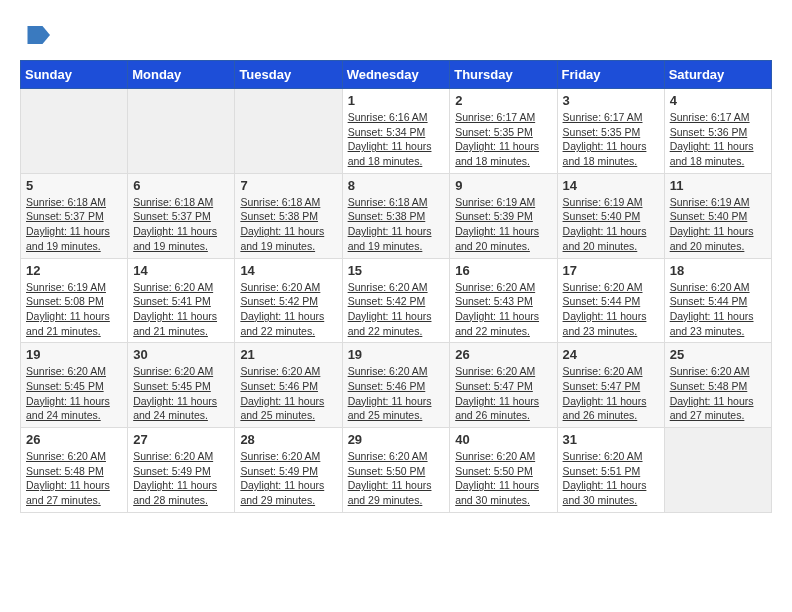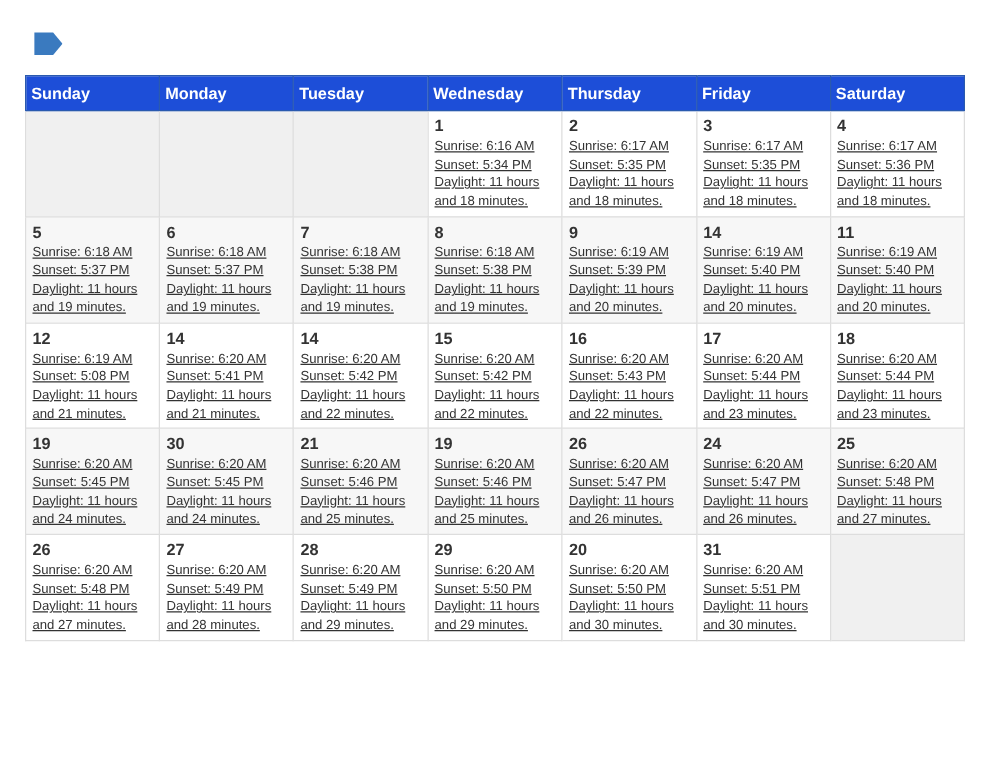--- a/index.html
+++ b/index.html
@@ -326,21 +326,21 @@
 and 29 minutes.</div>
         </td>
         <td>
           <div class="day-number">29</div>
           <div class="day-info">Sunrise: 6:20 AM
 Sunset: 5:50 PM
 Daylight: 11 hours
 and 29 minutes.</div>
         </td>
         <td>
-          <div class="day-number">20</div>
+          <div class="day-number">40</div>
           <div class="day-info">Sunrise: 6:20 AM
 Sunset: 5:50 PM
 Daylight: 11 hours
 and 30 minutes.</div>
         </td>
         <td>
           <div class="day-number">31</div>
           <div class="day-info">Sunrise: 6:20 AM
 Sunset: 5:51 PM
 Daylight: 11 hours

